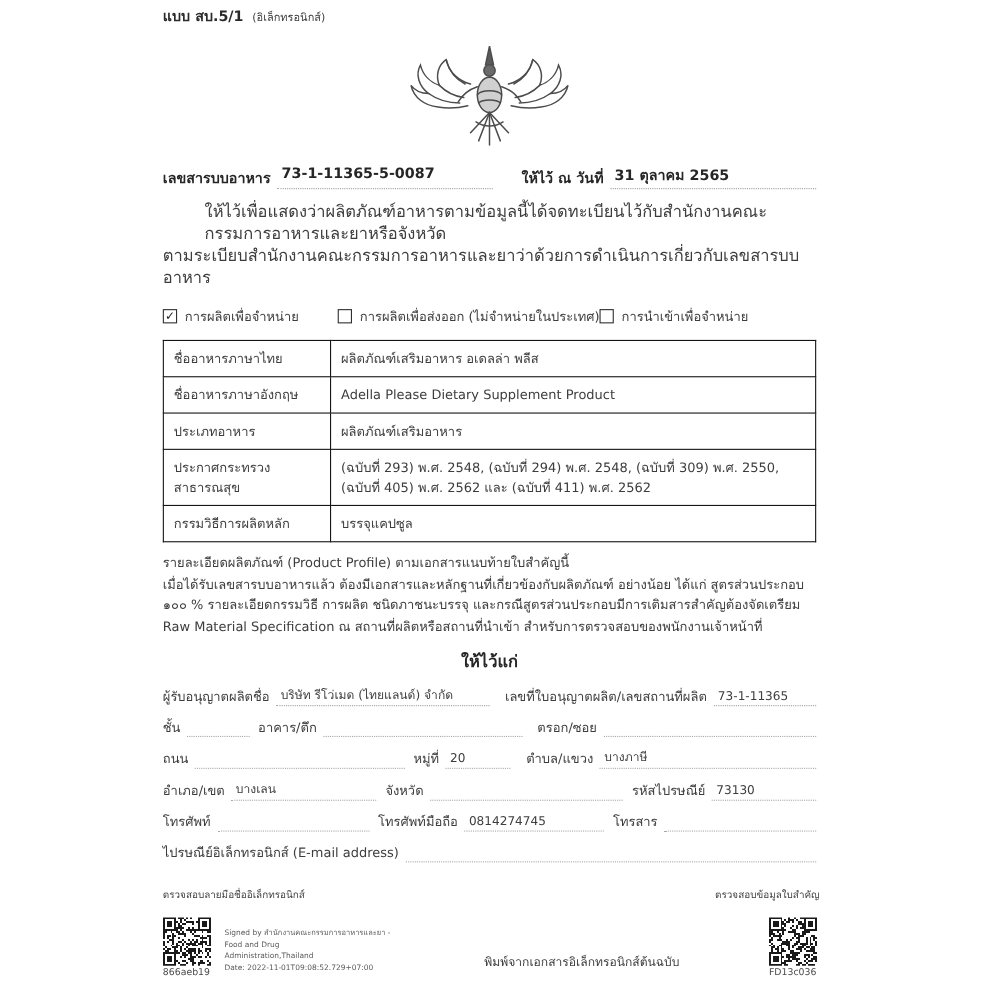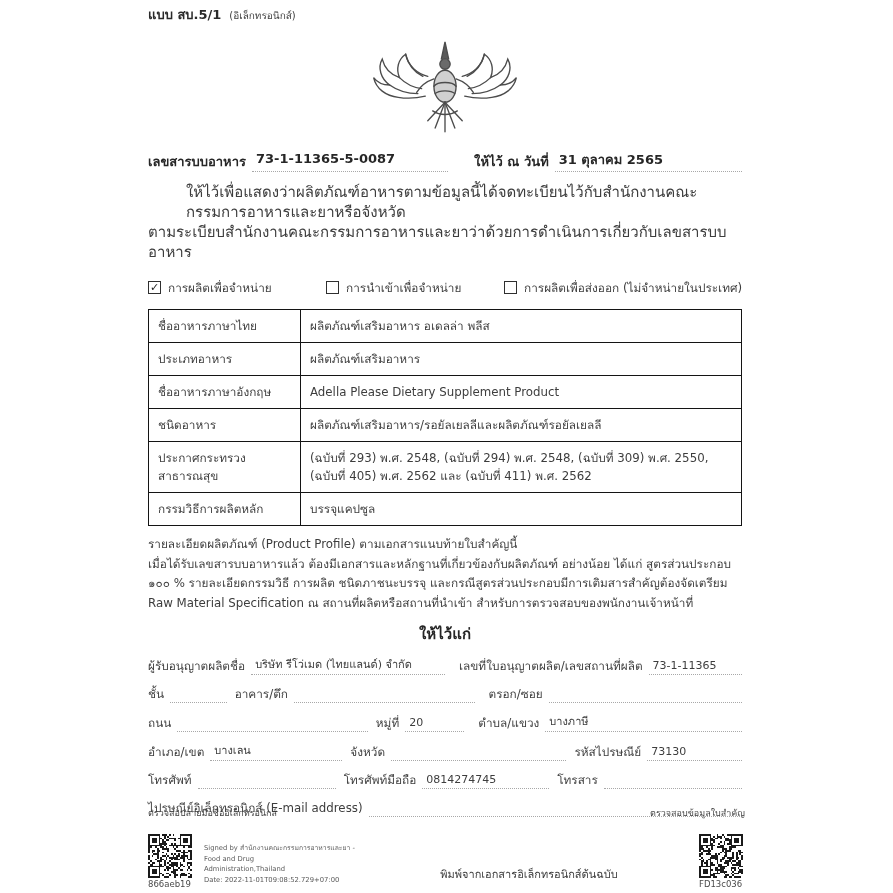--- a/index.html
+++ b/index.html
@@ -126,45 +126,41 @@
       <span>ตามระเบียบสำนักงานคณะกรรมการอาหารและยาว่าด้วยการดำเนินการเกี่ยวกับเลขสารบบอาหาร</span>
     </div>
 
     <div class="cb-row">
       <div class="cb-item">
         <span class="cb-box">✓</span>
         <span class="cb-label">การผลิตเพื่อจำหน่าย</span>
       </div>
       <div class="cb-item">
         <span class="cb-box"></span>
-        <span class="cb-label">การนำเข้าเพื่อจำหน่าย</span>
+        <span class="cb-label">การผลิตเพื่อส่งออก (ไม่จำหน่ายในประเทศ)</span>
       </div>
       <div class="cb-item">
         <span class="cb-box"></span>
-        <span class="cb-label">การผลิตเพื่อส่งออก (ไม่จำหน่ายในประเทศ)</span>
+        <span class="cb-label">การนำเข้าเพื่อจำหน่าย</span>
       </div>
     </div>
 
     <table class="info">
       <tbody>
         <tr>
           <td class="k">ชื่ออาหารภาษาไทย</td>
           <td>ผลิตภัณฑ์เสริมอาหาร อเดลล่า พลีส</td>
         </tr>
         <tr>
-          <td class="k">ประเภทอาหาร</td>
-          <td>ผลิตภัณฑ์เสริมอาหาร</td>
-        </tr>
-        <tr>
           <td class="k">ชื่ออาหารภาษาอังกฤษ</td>
           <td>Adella Please Dietary Supplement Product</td>
         </tr>
         <tr>
-          <td class="k">ชนิดอาหาร</td>
-          <td>ผลิตภัณฑ์เสริมอาหาร/รอยัลเยลลีและผลิตภัณฑ์รอยัลเยลลี</td>
+          <td class="k">ประเภทอาหาร</td>
+          <td>ผลิตภัณฑ์เสริมอาหาร</td>
         </tr>
         <tr>
           <td class="k">ประกาศกระทรวงสาธารณสุข</td>
           <td>(ฉบับที่ 293) พ.ศ. 2548, (ฉบับที่ 294) พ.ศ. 2548, (ฉบับที่ 309) พ.ศ. 2550, (ฉบับที่ 405) พ.ศ. 2562 และ (ฉบับที่ 411) พ.ศ. 2562</td>
         </tr>
         <tr>
           <td class="k">กรรมวิธีการผลิตหลัก</td>
           <td>บรรจุแคปซูล</td>
         </tr>
       </tbody>

